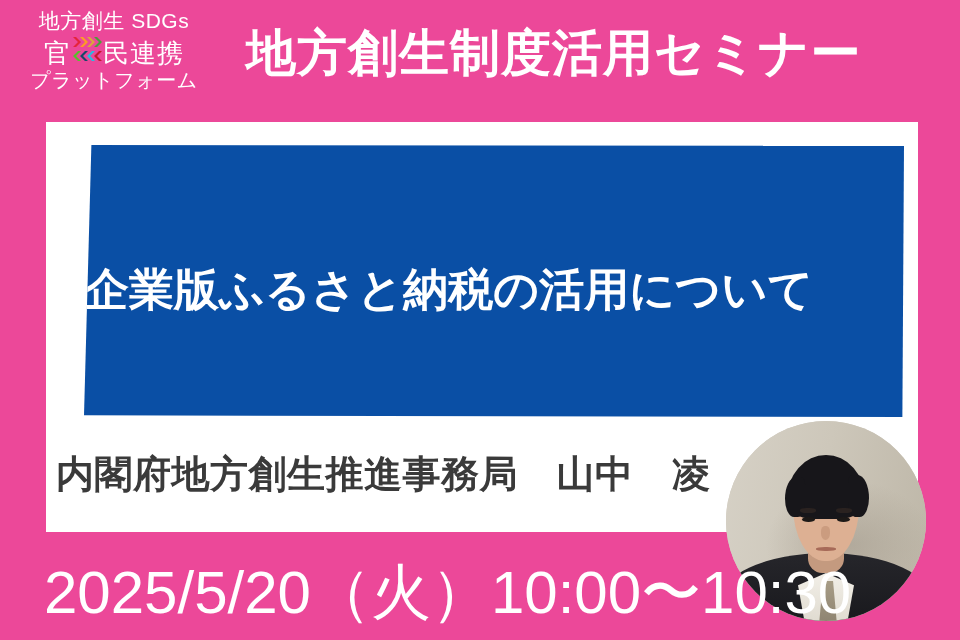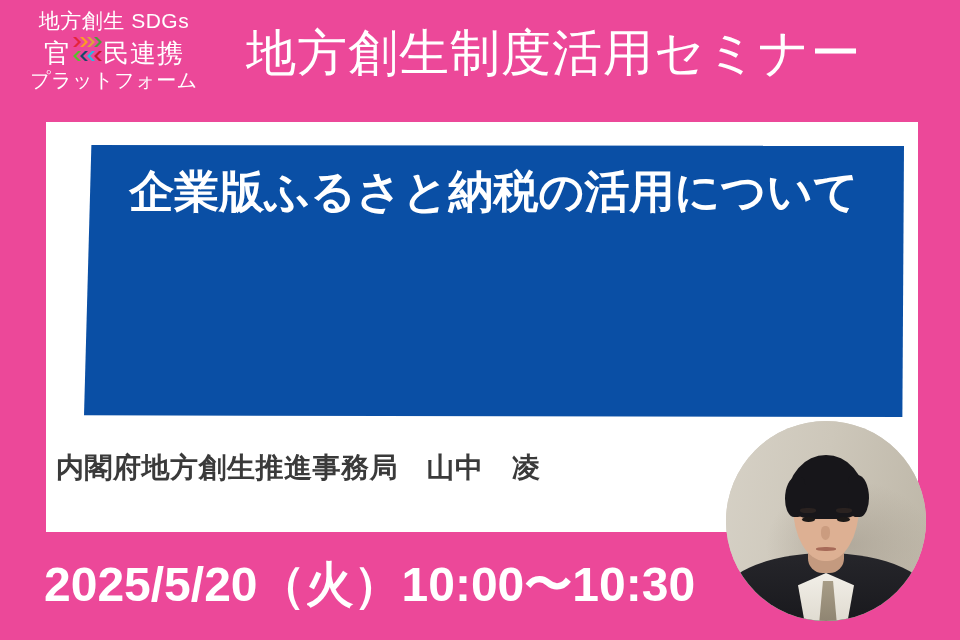--- a/index.html
+++ b/index.html
@@ -55,21 +55,21 @@
     margin-top:4px;
     white-space:nowrap;
     font-family:Liberation Mono, monospace;
   }
 
   .header-title {
     position:absolute;
     left:246px; top:26px;
     width:690px;
     font-size:50px;
-    font-weight:normal;
+    font-weight:bold;
     color:#ffffff;
     letter-spacing:1px;
     line-height:1.1;
     white-space:nowrap;
   }
 
   
   .white-card {
     position:absolute;
     left:46px; top:122px;
@@ -78,41 +78,41 @@
   }
 
   
   .blue-panel {
     position:absolute;
     left:84px; top:145px;
     width:820px; height:272px;
     background:#0a4fa5;
     clip-path:polygon(0.9% 0%, 100% 0.3%, 99.8% 100%, 0% 99.4%);
     display:flex;
-    flex-direction:column;
+    flex-direction:row;
     align-items:center;
     justify-content:flex-start;
     padding-top:18px;
   }
   .title-line {
     color:#ffffff;
     font-weight:bold;
     white-space:nowrap;
     text-align:center;
   }
   .title-line-1 { font-size:45px; line-height:1.28; letter-spacing:0px; }
   .title-line-2 { font-size:41px; line-height:1.30; margin-top:10px; letter-spacing:0px; }
   .title-line-3 { font-size:41px; line-height:1.30; margin-top:2px; letter-spacing:0px; }
 
   
   .speaker-line {
     position:absolute;
     left:56px; top:449px;
     width:680px;
-    font-size:28px;
+    font-size:38px;
     font-weight:bold;
     color:#3a3a3a;
     white-space:nowrap;
     letter-spacing:0.5px;
   }
 
   
   .portrait {
     position:absolute;
     left:726px; top:421px;
@@ -221,22 +221,22 @@
     left:45%; top:63%;
     width:10%; height:1.8%;
     background:#a76a58;
     border-radius:45%;
   }
 
   
   .date-line {
     position:absolute;
     left:44px; top:553px;
-    font-size:48px;
-    font-weight:bold;
+    font-size:60px;
+    font-weight:normal;
     color:#ffffff;
     white-space:nowrap;
     letter-spacing:0px;
   }
 </style>
 </head>
 <body>
 
 <div id="slide">
 

